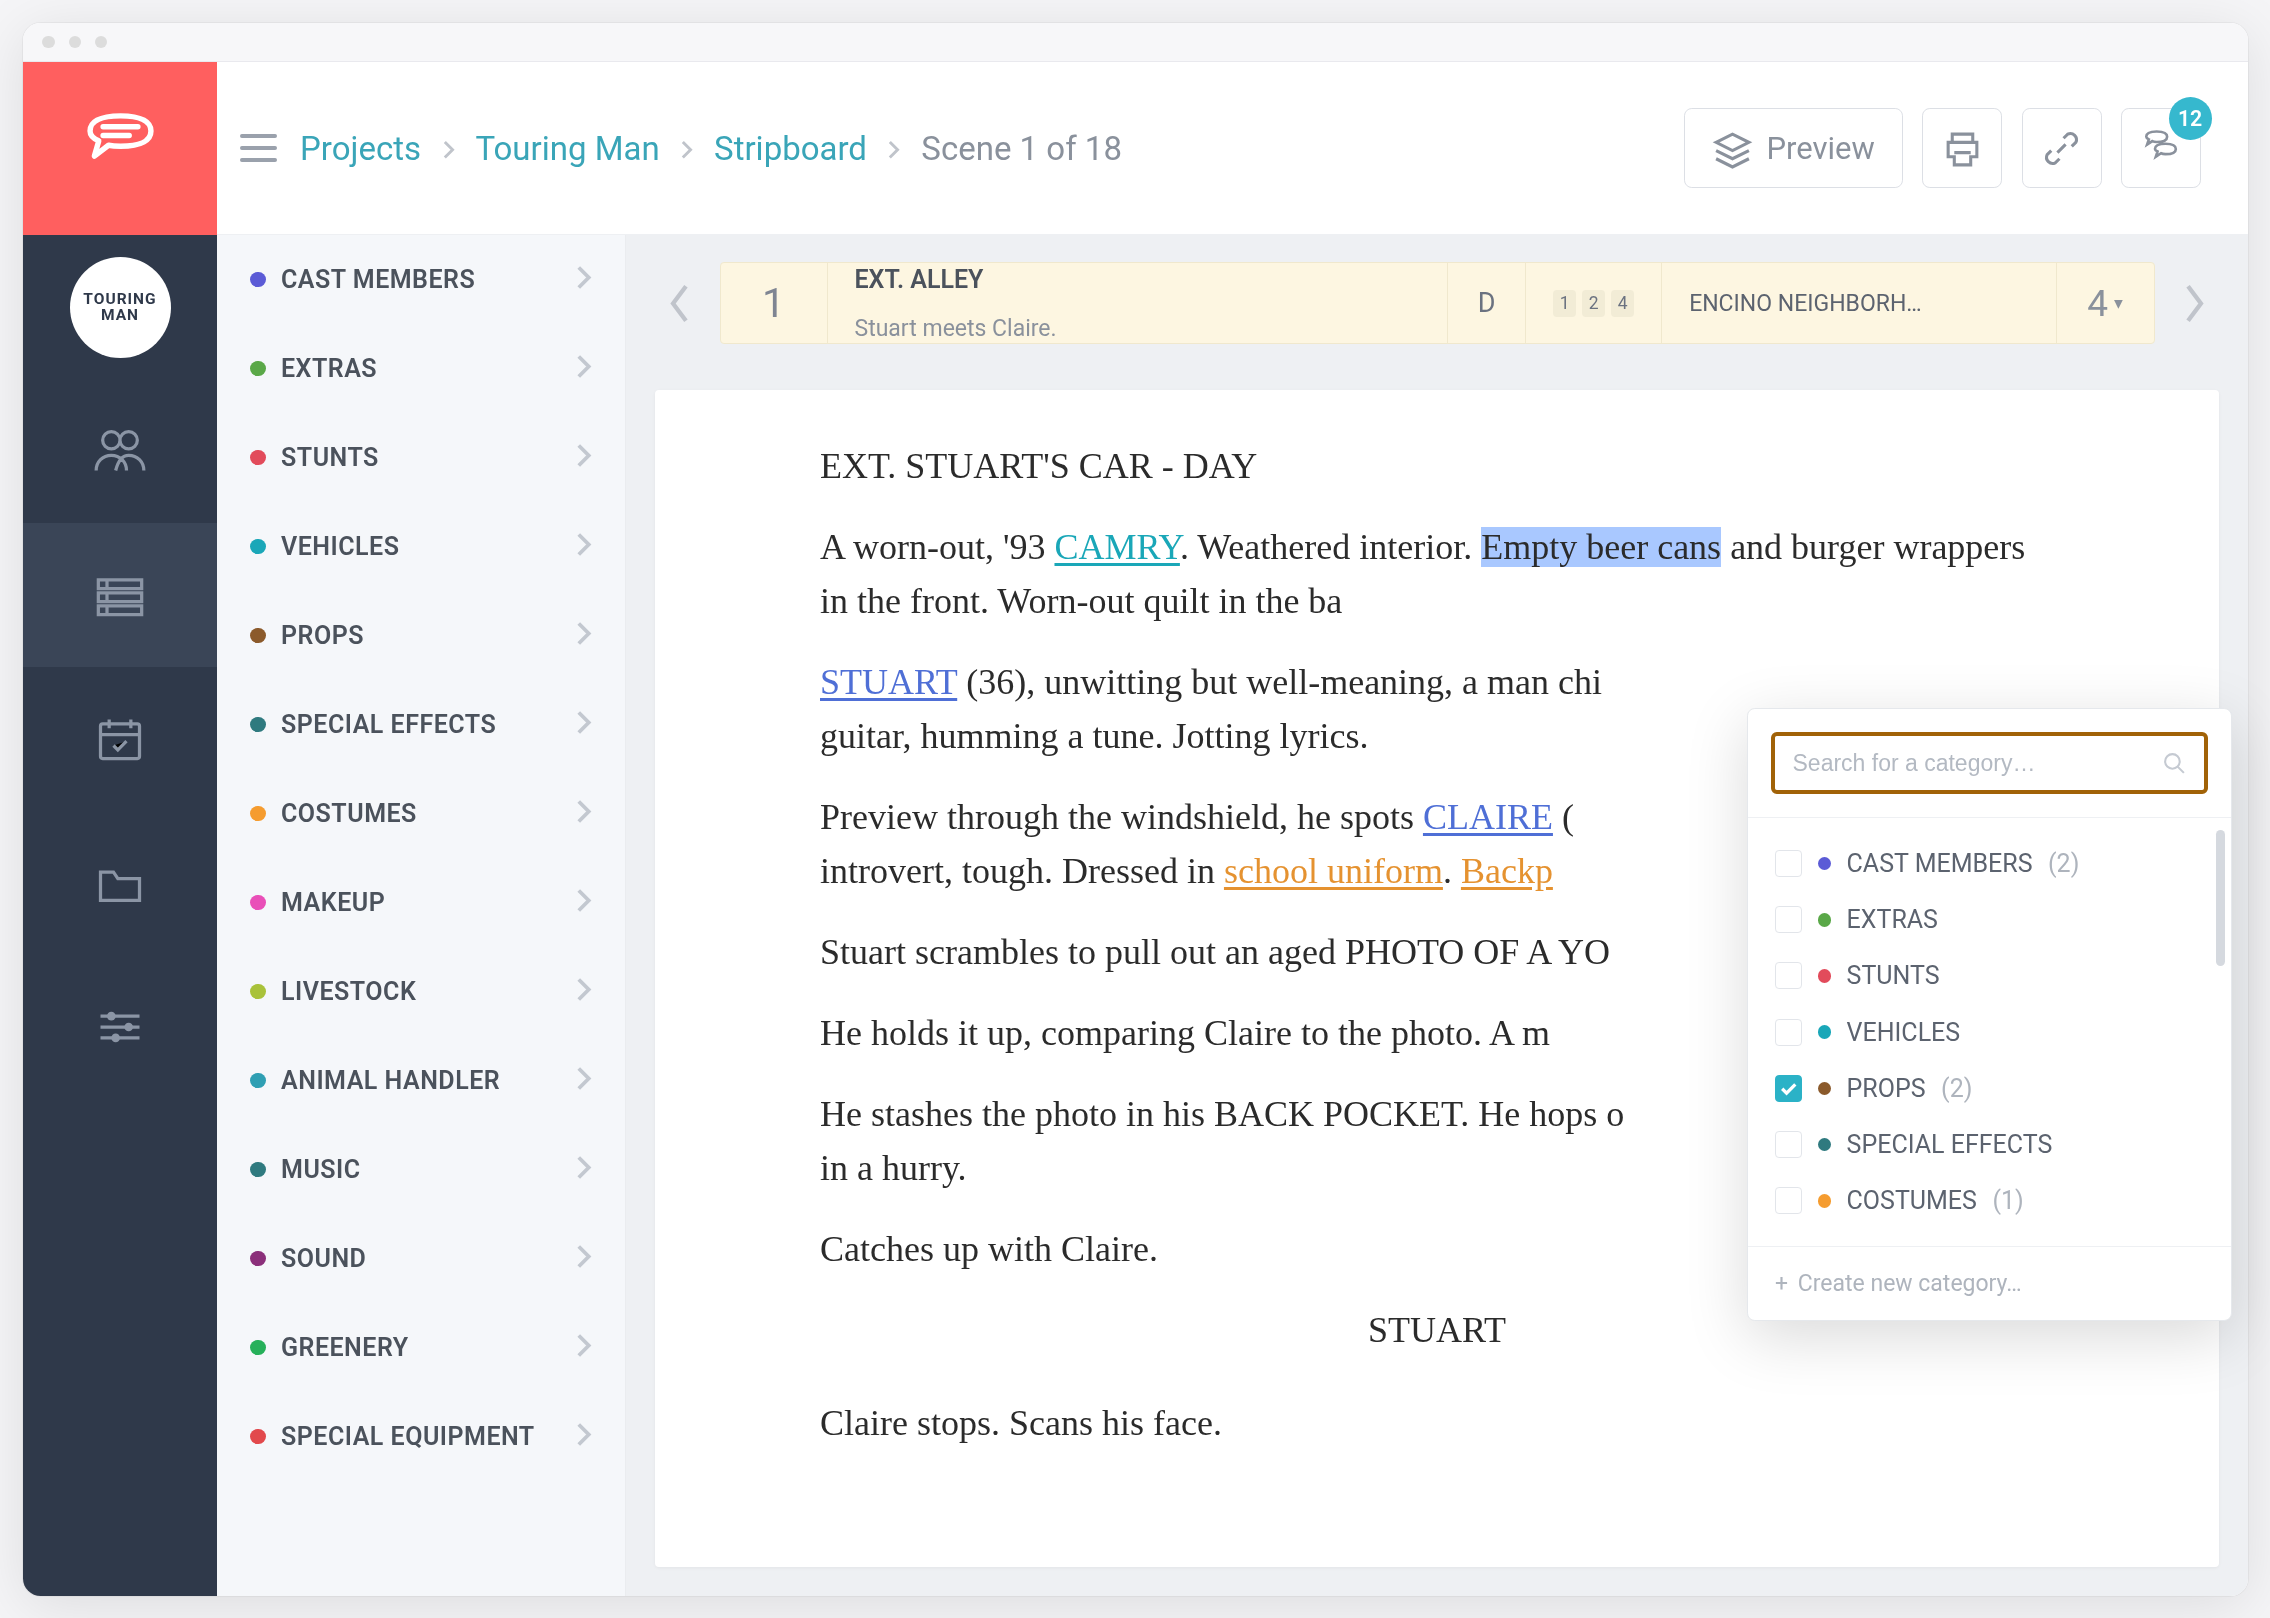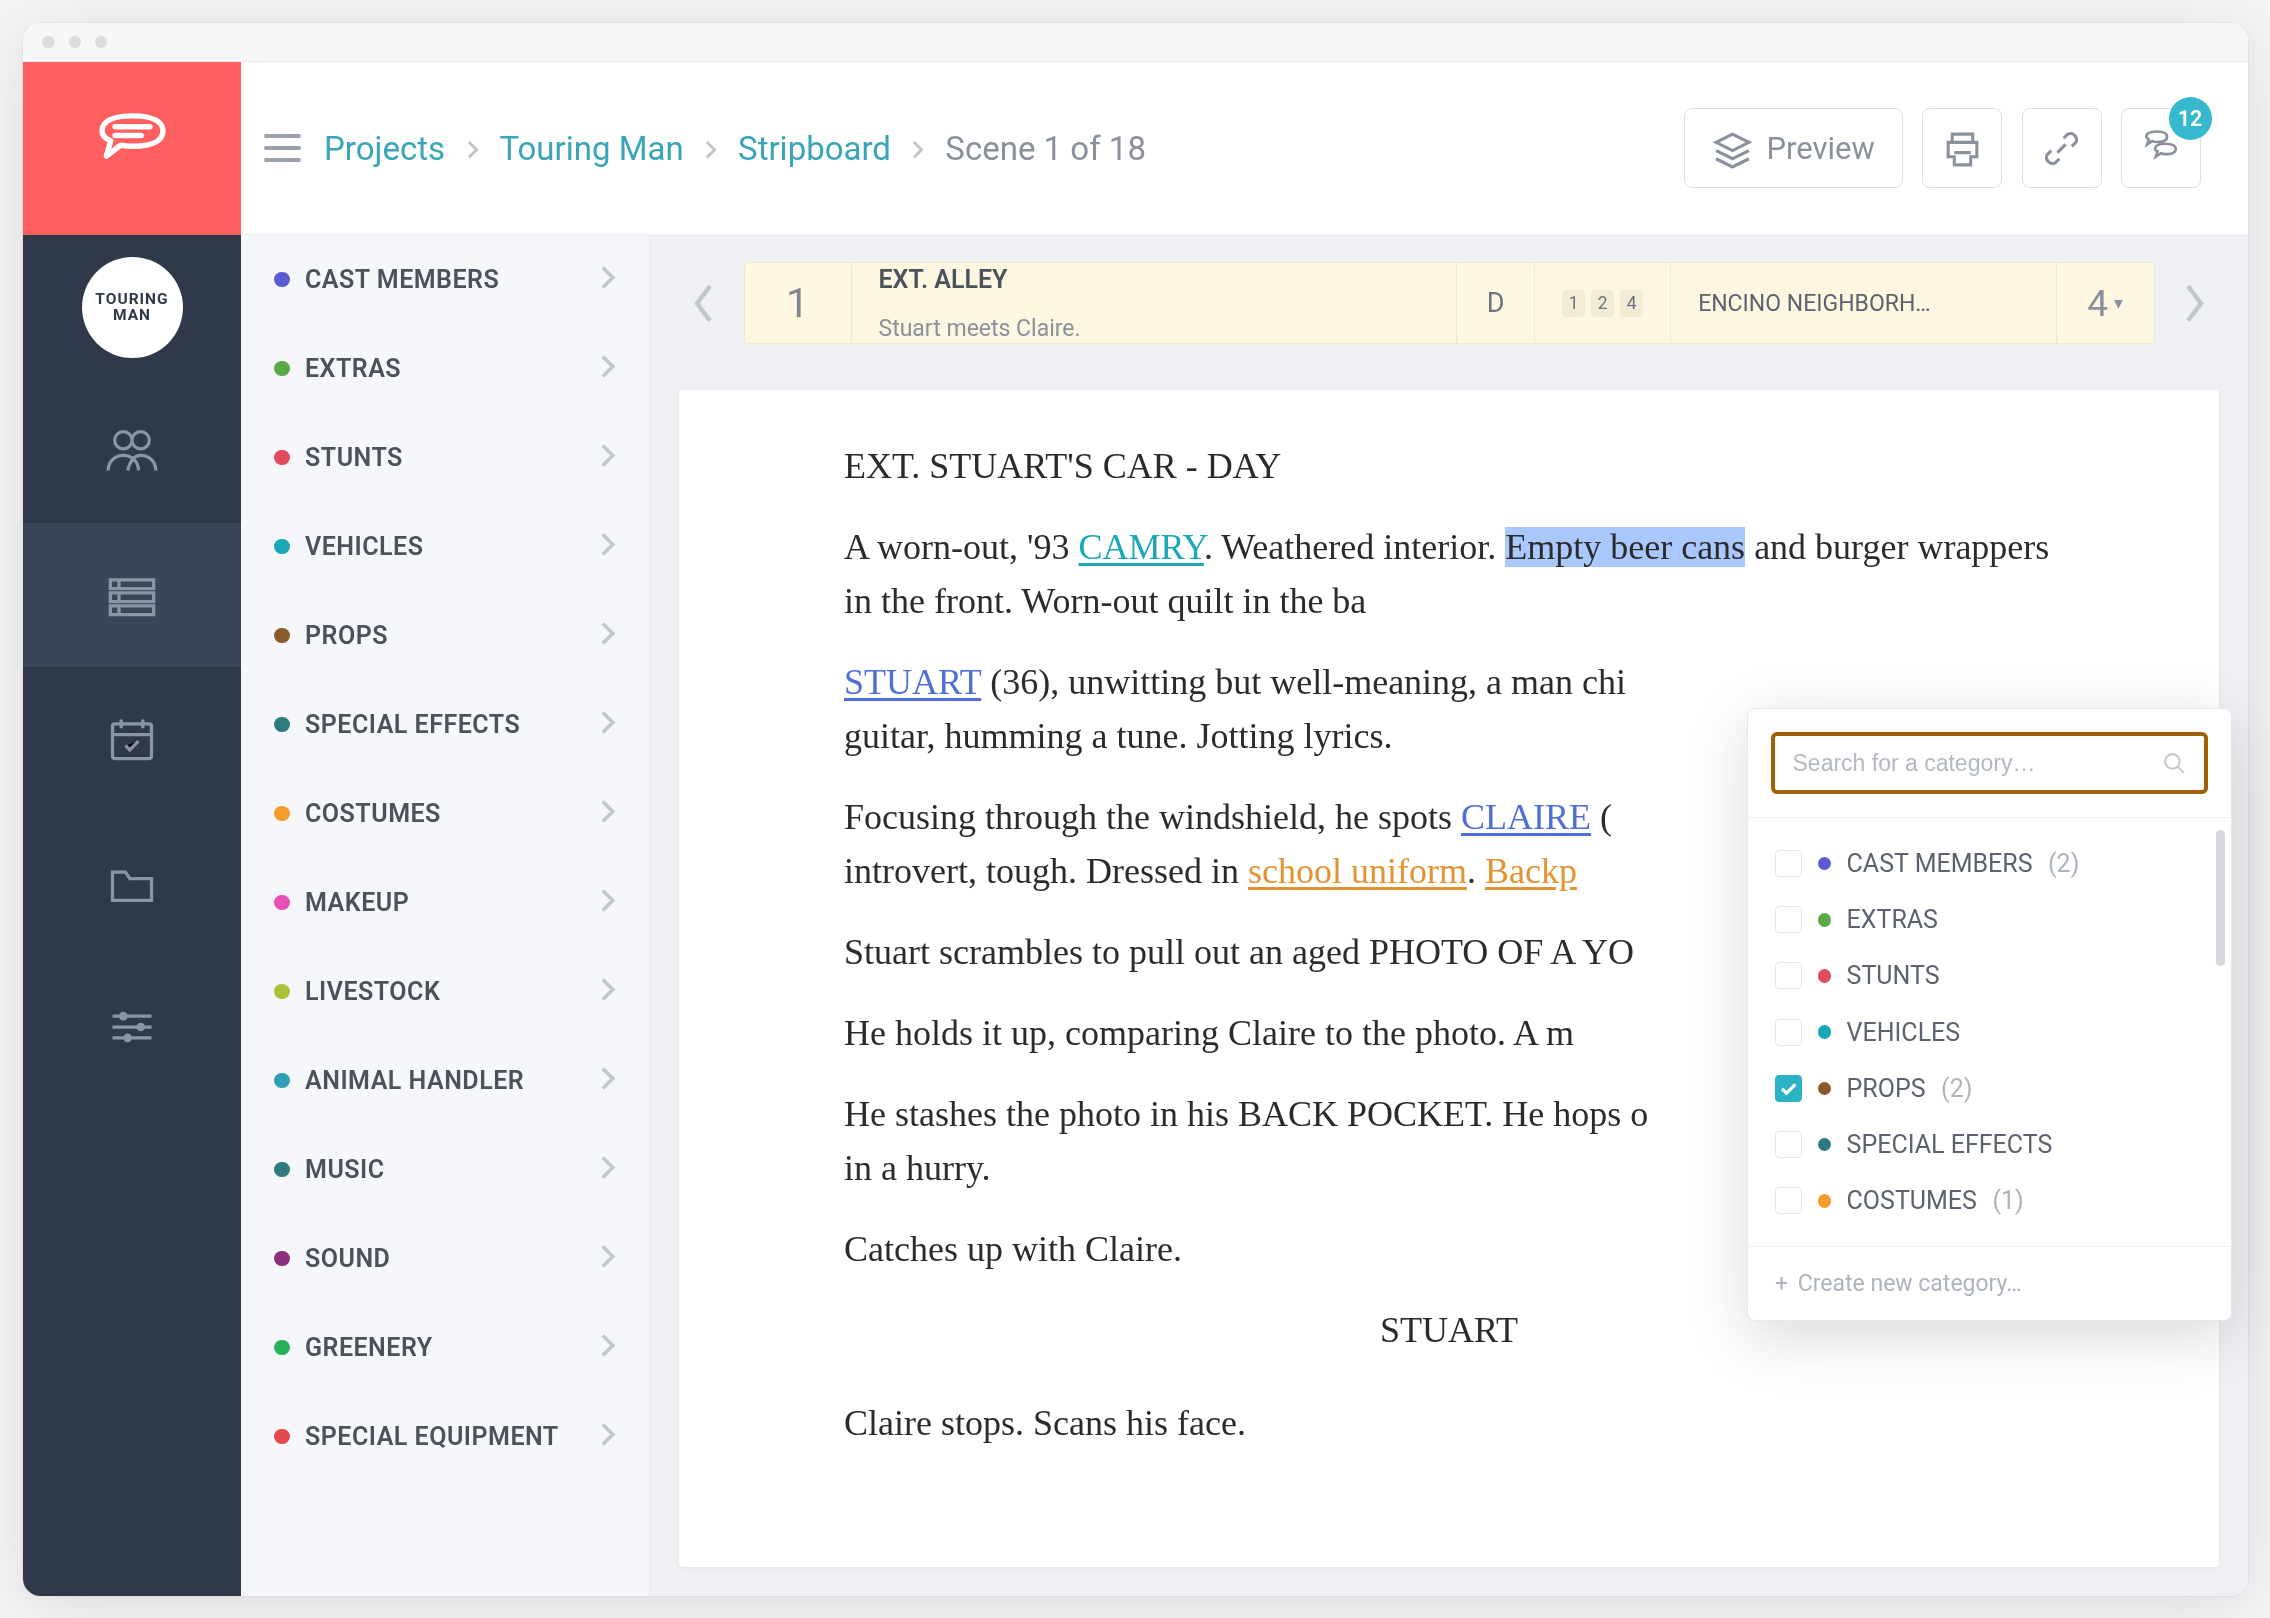--- a/index.html
+++ b/index.html
@@ -42,21 +42,21 @@
   background: #dcdcdc;
 }
 .app-body {
   flex: 1;
   display: flex;
   min-height: 0;
 }
 
 
 .left-rail {
-  width: 218px;
+  width: 194px;
   display: flex;
   flex-direction: column;
   background: #2f394a;
 }
 .brand-block {
   height: 173px;
   background: #ff5f5f;
   display: flex;
   align-items: center;
   justify-content: center;
@@ -531,21 +531,21 @@
 
           <div class="script-panel">
             <p>EXT. STUART'S CAR - DAY</p>
             <p>
               <span>A worn-out, '93 </span><span class="tag-underline tag-vehicle">CAMRY</span><span>. Weathered interior. </span><span class="tag-prop-sel">Empty beer cans</span><span> and burger wrappers in the front. Worn-out quilt in the ba</span>
             </p>
             <p>
               <span class="tag-underline tag-cast">STUART</span><span> (36), unwitting but well-meaning, a man chi</span><br><span>guitar, humming a tune. Jotting lyrics.</span>
             </p>
             <p>
-              <span>Focusing through the windshield, he spots </span><span class="tag-underline tag-cast">CLAIRE</span><span> (</span><br><span>introvert, tough. Dressed in </span><span class="tag-underline tag-costume">school uniform</span><span>. </span><span class="tag-underline tag-costume">Backp</span>
+              <span>Preview through the windshield, he spots </span><span class="tag-underline tag-cast">CLAIRE</span><span> (</span><br><span>introvert, tough. Dressed in </span><span class="tag-underline tag-costume">school uniform</span><span>. </span><span class="tag-underline tag-costume">Backp</span>
             </p>
             <p>Stuart scrambles to pull out an aged PHOTO OF A YO</p>
             <p>He holds it up, comparing Claire to the photo. A m</p>
             <p><span>He stashes the photo in his BACK POCKET. He hops o</span><br><span>in a hurry.</span></p>
             <p>Catches up with Claire.</p>
             <p class="char-name">STUART</p>
             <p style="margin-top:39px">Claire stops. Scans his face.</p>
           </div>
         </div>
       </div>

